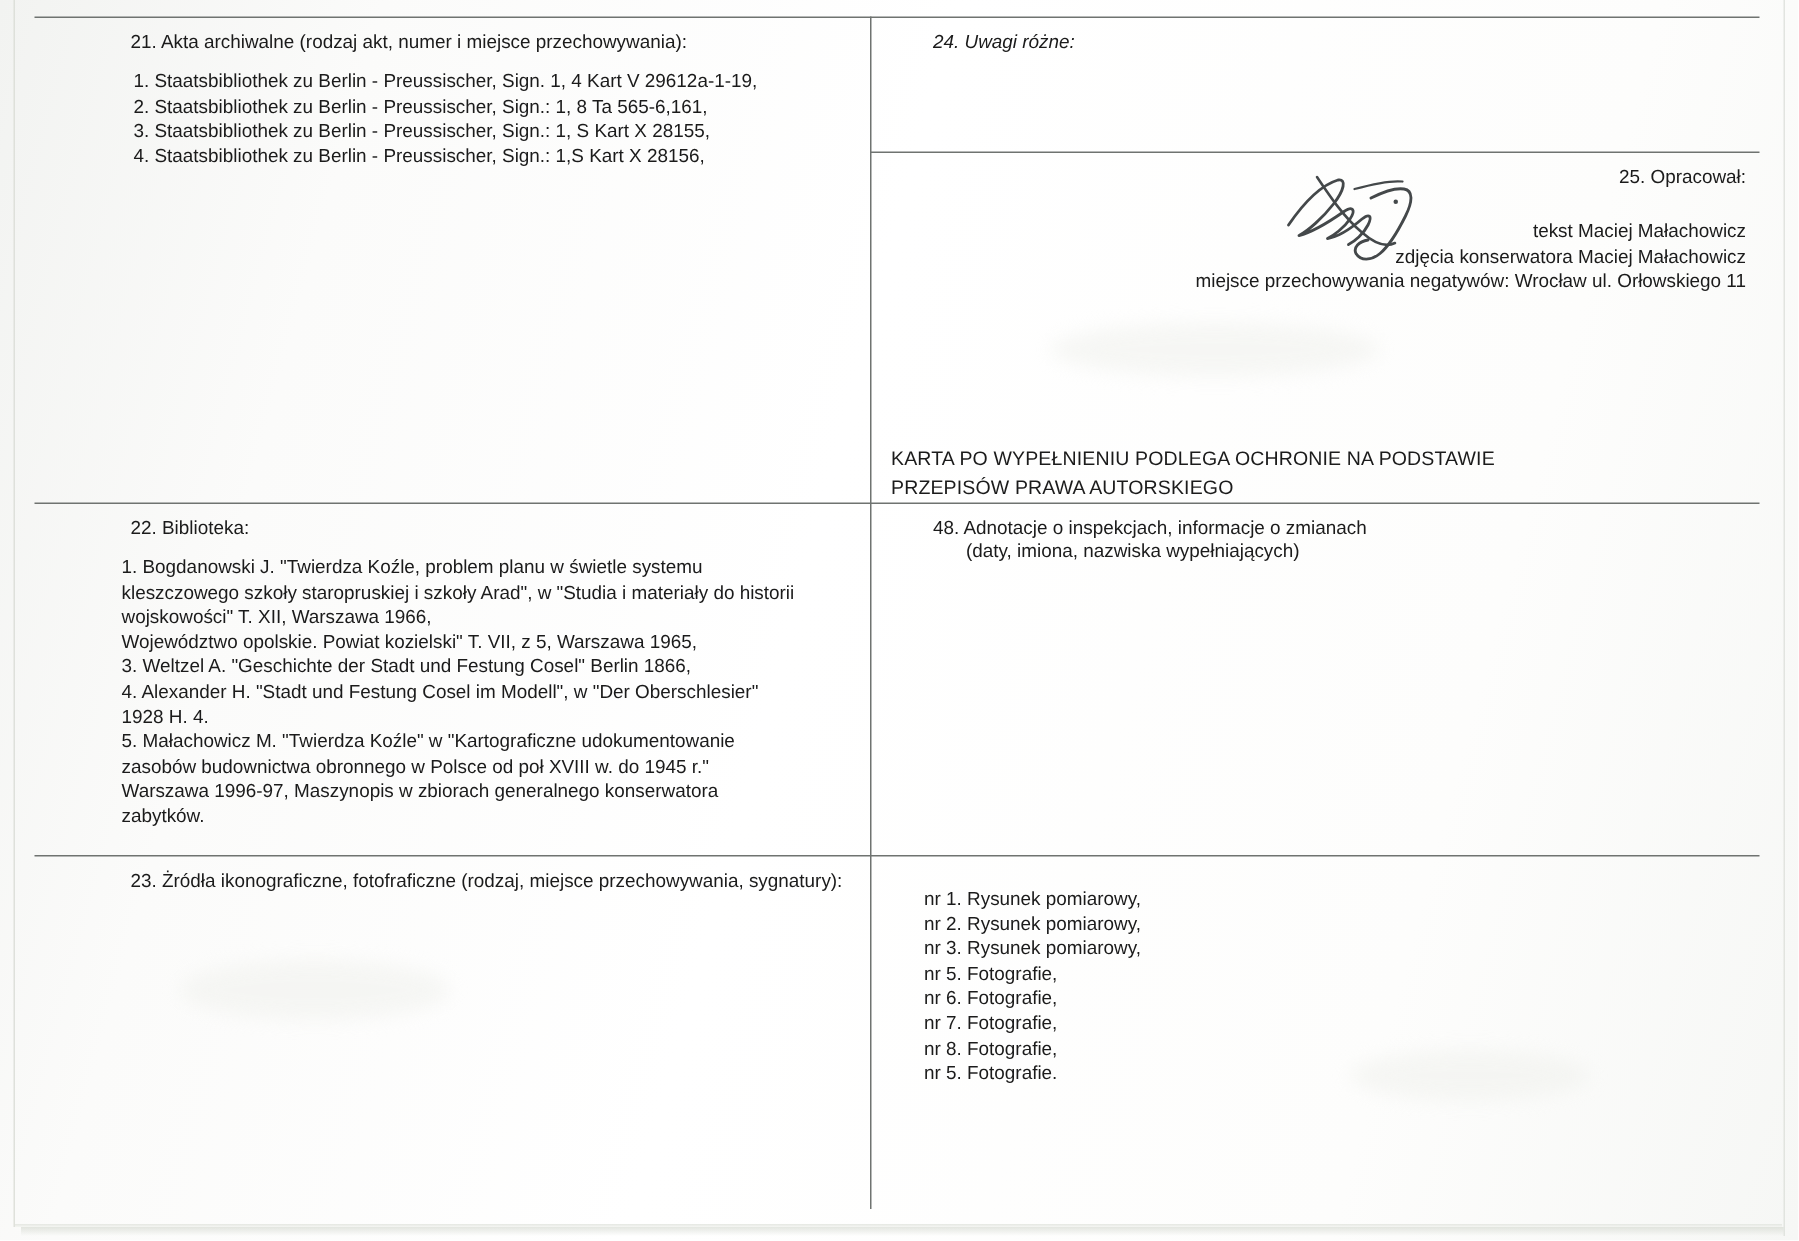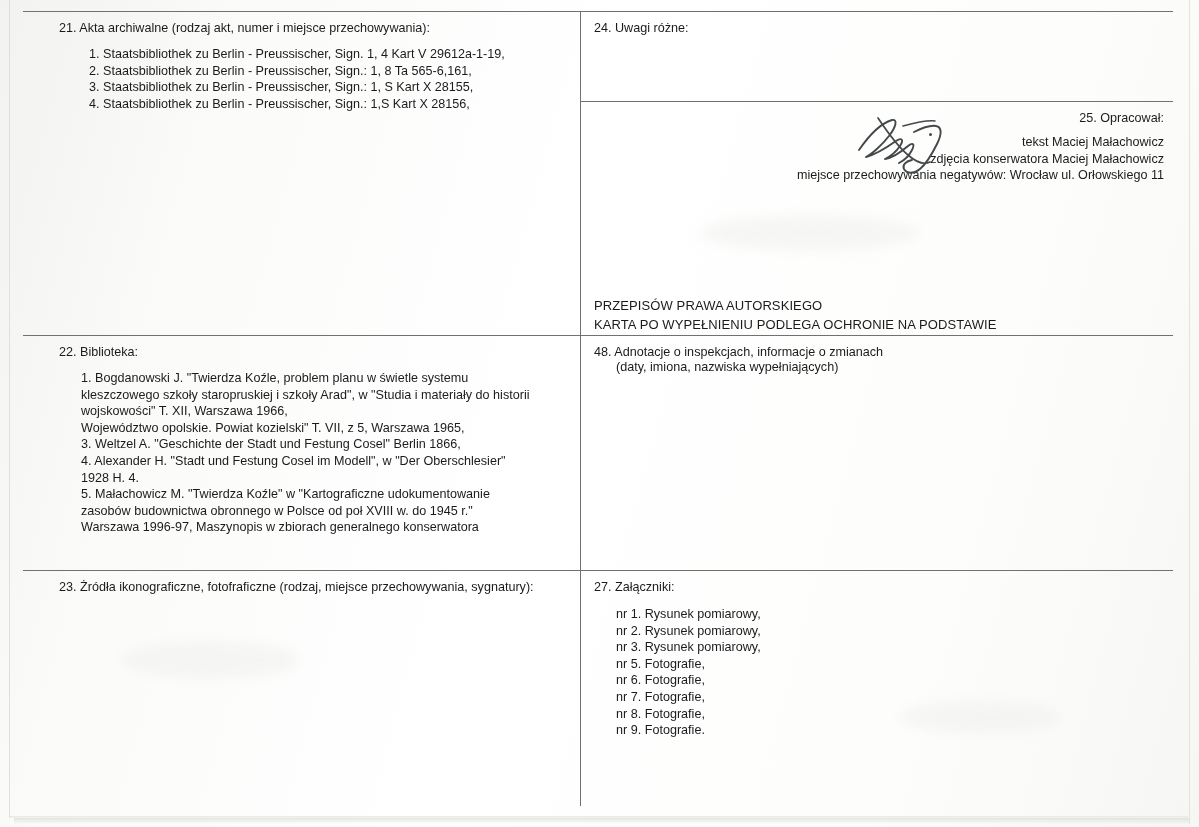--- a/index.html
+++ b/index.html
@@ -89,20 +89,21 @@
   }
 
   .cell {
     position: absolute;
     box-sizing: border-box;
   }
   .cell-label {
     font-size: 12.6px;
     line-height: 15px;
     white-space: nowrap;
+    margin-left: 28px;
   }
   .cell-body {
     font-size: 12.6px;
     line-height: 16.6px;
   }
   .indent {
     padding-left: 30px;
   }
   .indent-sm {
     padding-left: 22px;
@@ -159,84 +160,84 @@
     <div class="cell" style="left:36px; top:10px; width:515px;">
       <div class="cell-label">21. Akta archiwalne (rodzaj akt, numer i miejsce przechowywania):</div>
       <div class="cell-body indent" style="margin-top:10px;">
         <div class="list-line">1. Staatsbibliothek zu Berlin - Preussischer, Sign. 1, 4 Kart V 29612a-1-19,</div>
         <div class="list-line">2. Staatsbibliothek zu Berlin - Preussischer,  Sign.: 1, 8 Ta 565-6,161,</div>
         <div class="list-line">3. Staatsbibliothek zu Berlin - Preussischer, Sign.: 1, S Kart X 28155,</div>
         <div class="list-line">4. Staatsbibliothek zu Berlin - Preussischer, Sign.: 1,S Kart X 28156,</div>
       </div>
     </div>
 
-    <div class="cell" style="left:571px; top:10px; width:560px;">
+    <div class="cell" style="left:571px; top:10px; width:560px;font-style:italic;">
       <div class="cell-label">24. Uwagi różne:</div>
     </div>
 
     <div class="cell" style="left:571px; top:100px; width:570px;text-align:right;">
       <div class="cell-label">25. Opracował:</div>
-      <div class="cell-body indent-sm" style="margin-top:8px;">
+      <div class="cell-body indent-sm" style="margin-top:20px;">
         <div class="list-line">tekst Maciej Małachowicz</div>
         <div class="list-line">zdjęcia konserwatora Maciej Małachowicz</div>
         <div class="list-line">miejsce przechowywania negatywów: Wrocław ul. Orłowskiego 11</div>
       </div>
     </div>
 
     <svg id="signature" viewBox="0 0 110 62">
       <g fill="none" stroke="#44484a" stroke-linecap="round" stroke-linejoin="round">
         <path d="M3 36 C 14 20, 26 9, 36 6 C 42 5, 40 13, 33 22 C 26 31, 16 40, 10 43
                  C 18 41, 30 34, 40 27 C 46 23, 48 26, 44 32 C 40 38, 33 43, 29 45
                  C 36 44, 45 38, 52 32 C 57 28, 59 30, 56 36 C 53 42, 47 47, 43 49" stroke-width="1.9"></path>
         <path d="M22 4 C 30 16, 40 31, 52 41 C 60 48, 68 51, 74 48" stroke-width="1.7"></path>
         <path d="M58 18 C 66 14, 74 11, 80 12 C 86 13, 86 20, 81 30
                  C 76 40, 70 50, 64 55 C 58 60, 51 60, 48 55 C 46 51, 50 47, 56 46" stroke-width="1.9"></path>
         <path d="M47 12 C 58 9, 70 6, 79 7" stroke-width="1.5"></path>
       </g>
     </svg>
     <div id="signature-dot"></div>
 
     <div class="cell notice" style="left:571px; top:285px; width:570px;">
+      <div>KARTA PO WYPEŁNIENIU PODLEGA OCHRONIE NA PODSTAWIE</div>
       <div>PRZEPISÓW PRAWA AUTORSKIEGO</div>
-      <div>KARTA PO WYPEŁNIENIU PODLEGA OCHRONIE NA PODSTAWIE</div>
     </div>
 
     <div class="cell" style="left:36px; top:334px; width:520px;">
       <div class="cell-label">22. Biblioteka:</div>
       <div class="cell-body" style="margin-top:10px; padding-left:22px;">
         <div class="wrap-line">1. Bogdanowski J. "Twierdza Koźle, problem planu w świetle systemu</div>
         <div class="wrap-line">kleszczowego szkoły staropruskiej i szkoły Arad", w "Studia i materiały do historii</div>
         <div class="wrap-line">wojskowości" T. XII, Warszawa 1966,</div>
         <div class="wrap-line">Województwo opolskie. Powiat kozielski" T. VII, z 5, Warszawa 1965,</div>
         <div class="wrap-line">3. Weltzel A. "Geschichte der Stadt und Festung Cosel" Berlin 1866,</div>
         <div class="wrap-line">4. Alexander H. "Stadt und Festung Cosel im Modell", w "Der Oberschlesier"</div>
         <div class="wrap-line">1928 H. 4.</div>
         <div class="wrap-line">5. Małachowicz M. "Twierdza Koźle" w "Kartograficzne udokumentowanie</div>
         <div class="wrap-line">zasobów budownictwa obronnego w Polsce od poł XVIII w. do 1945 r."</div>
         <div class="wrap-line">Warszawa 1996-97, Maszynopis w zbiorach generalnego konserwatora</div>
+        <div class="wrap-line">zabytków.</div>
       </div>
     </div>
 
     <div class="cell" style="left:571px; top:334px; width:570px;">
       <div class="cell-label">48. Adnotacje o inspekcjach, informacje o zmianach</div>
       <div class="cell-label" style="padding-left:22px;">(daty, imiona, nazwiska wypełniających)</div>
     </div>
 
     <div class="cell" style="left:36px; top:569px; width:520px;">
       <div class="cell-label">23. Żródła ikonograficzne, fotofraficzne (rodzaj, miejsce przechowywania, sygnatury):</div>
     </div>
 
     <div class="cell" style="left:571px; top:569px; width:570px;">
-      <div class="cell-label">27. Załączniki:</div>
       <div class="cell-body indent-sm" style="margin-top:11px;">
         <div class="list-line">nr 1. Rysunek pomiarowy,</div>
         <div class="list-line">nr 2. Rysunek pomiarowy,</div>
         <div class="list-line">nr 3. Rysunek pomiarowy,</div>
         <div class="list-line">nr 5. Fotografie,</div>
         <div class="list-line">nr 6. Fotografie,</div>
         <div class="list-line">nr 7. Fotografie,</div>
         <div class="list-line">nr 8. Fotografie,</div>
-        <div class="list-line">nr 9. Fotografie.</div>
+        <div class="list-line">nr 5. Fotografie.</div>
       </div>
     </div>
 
   </div>
 </div>
 
 </body></html>

